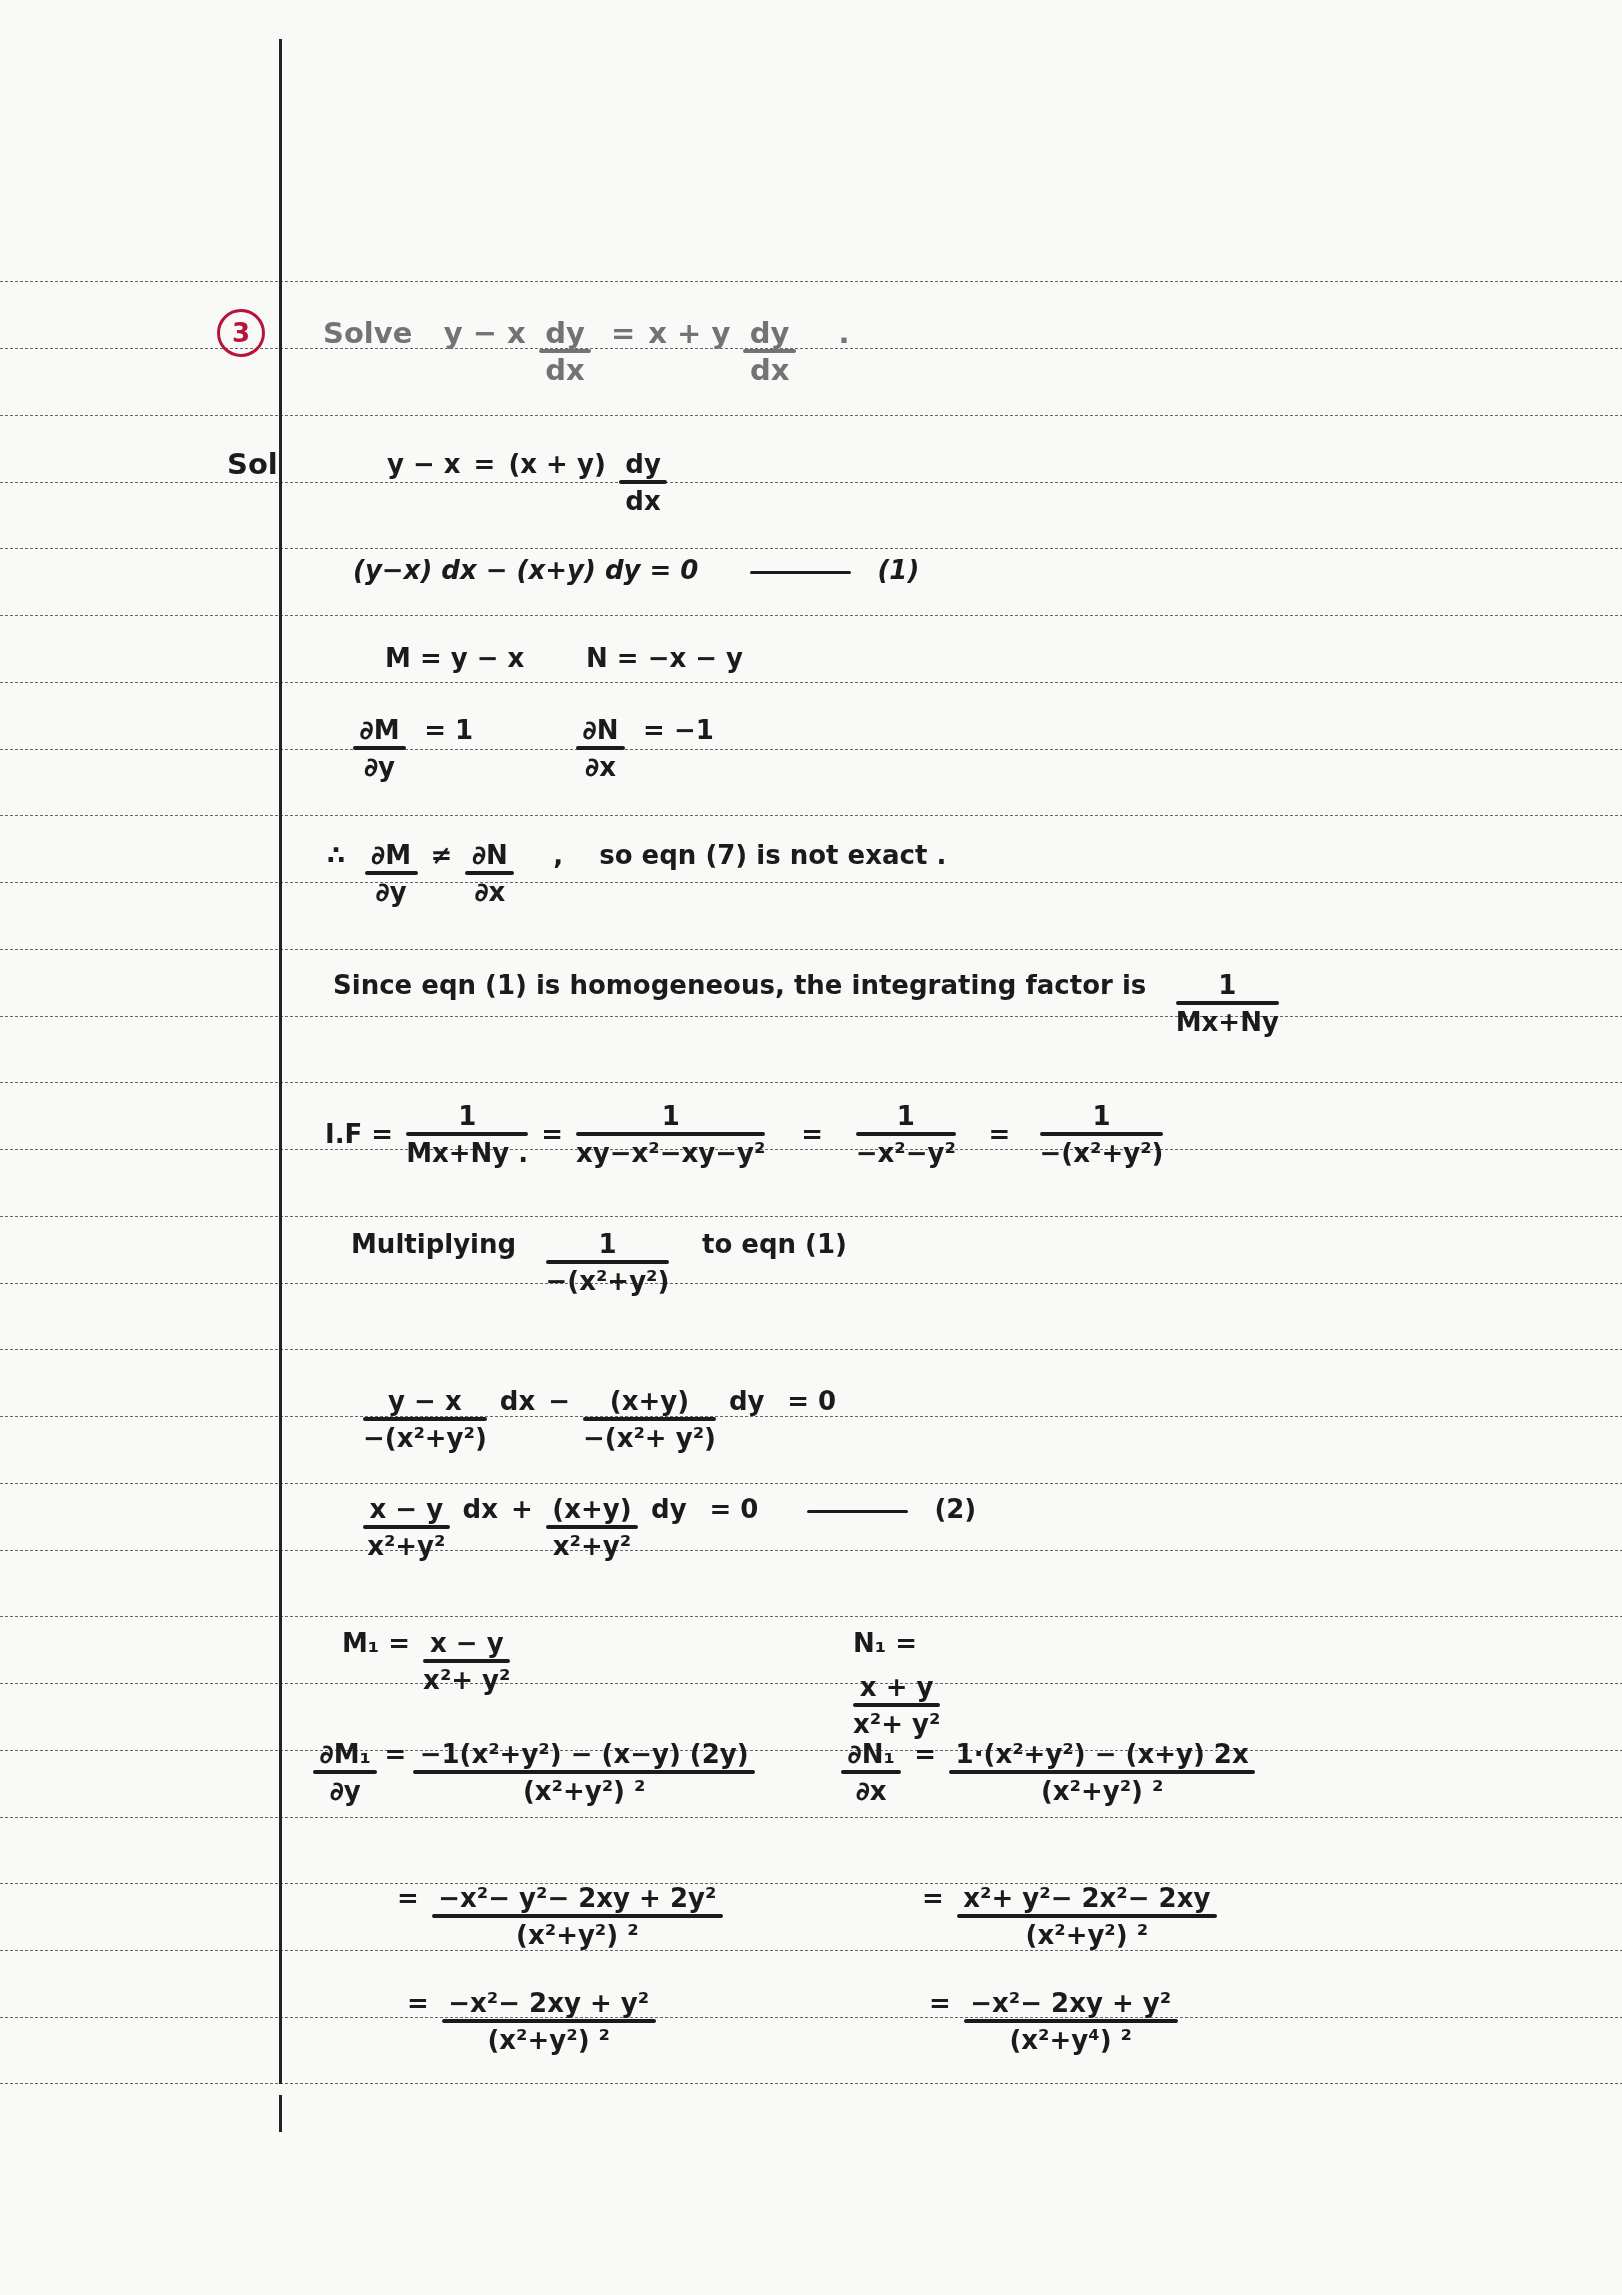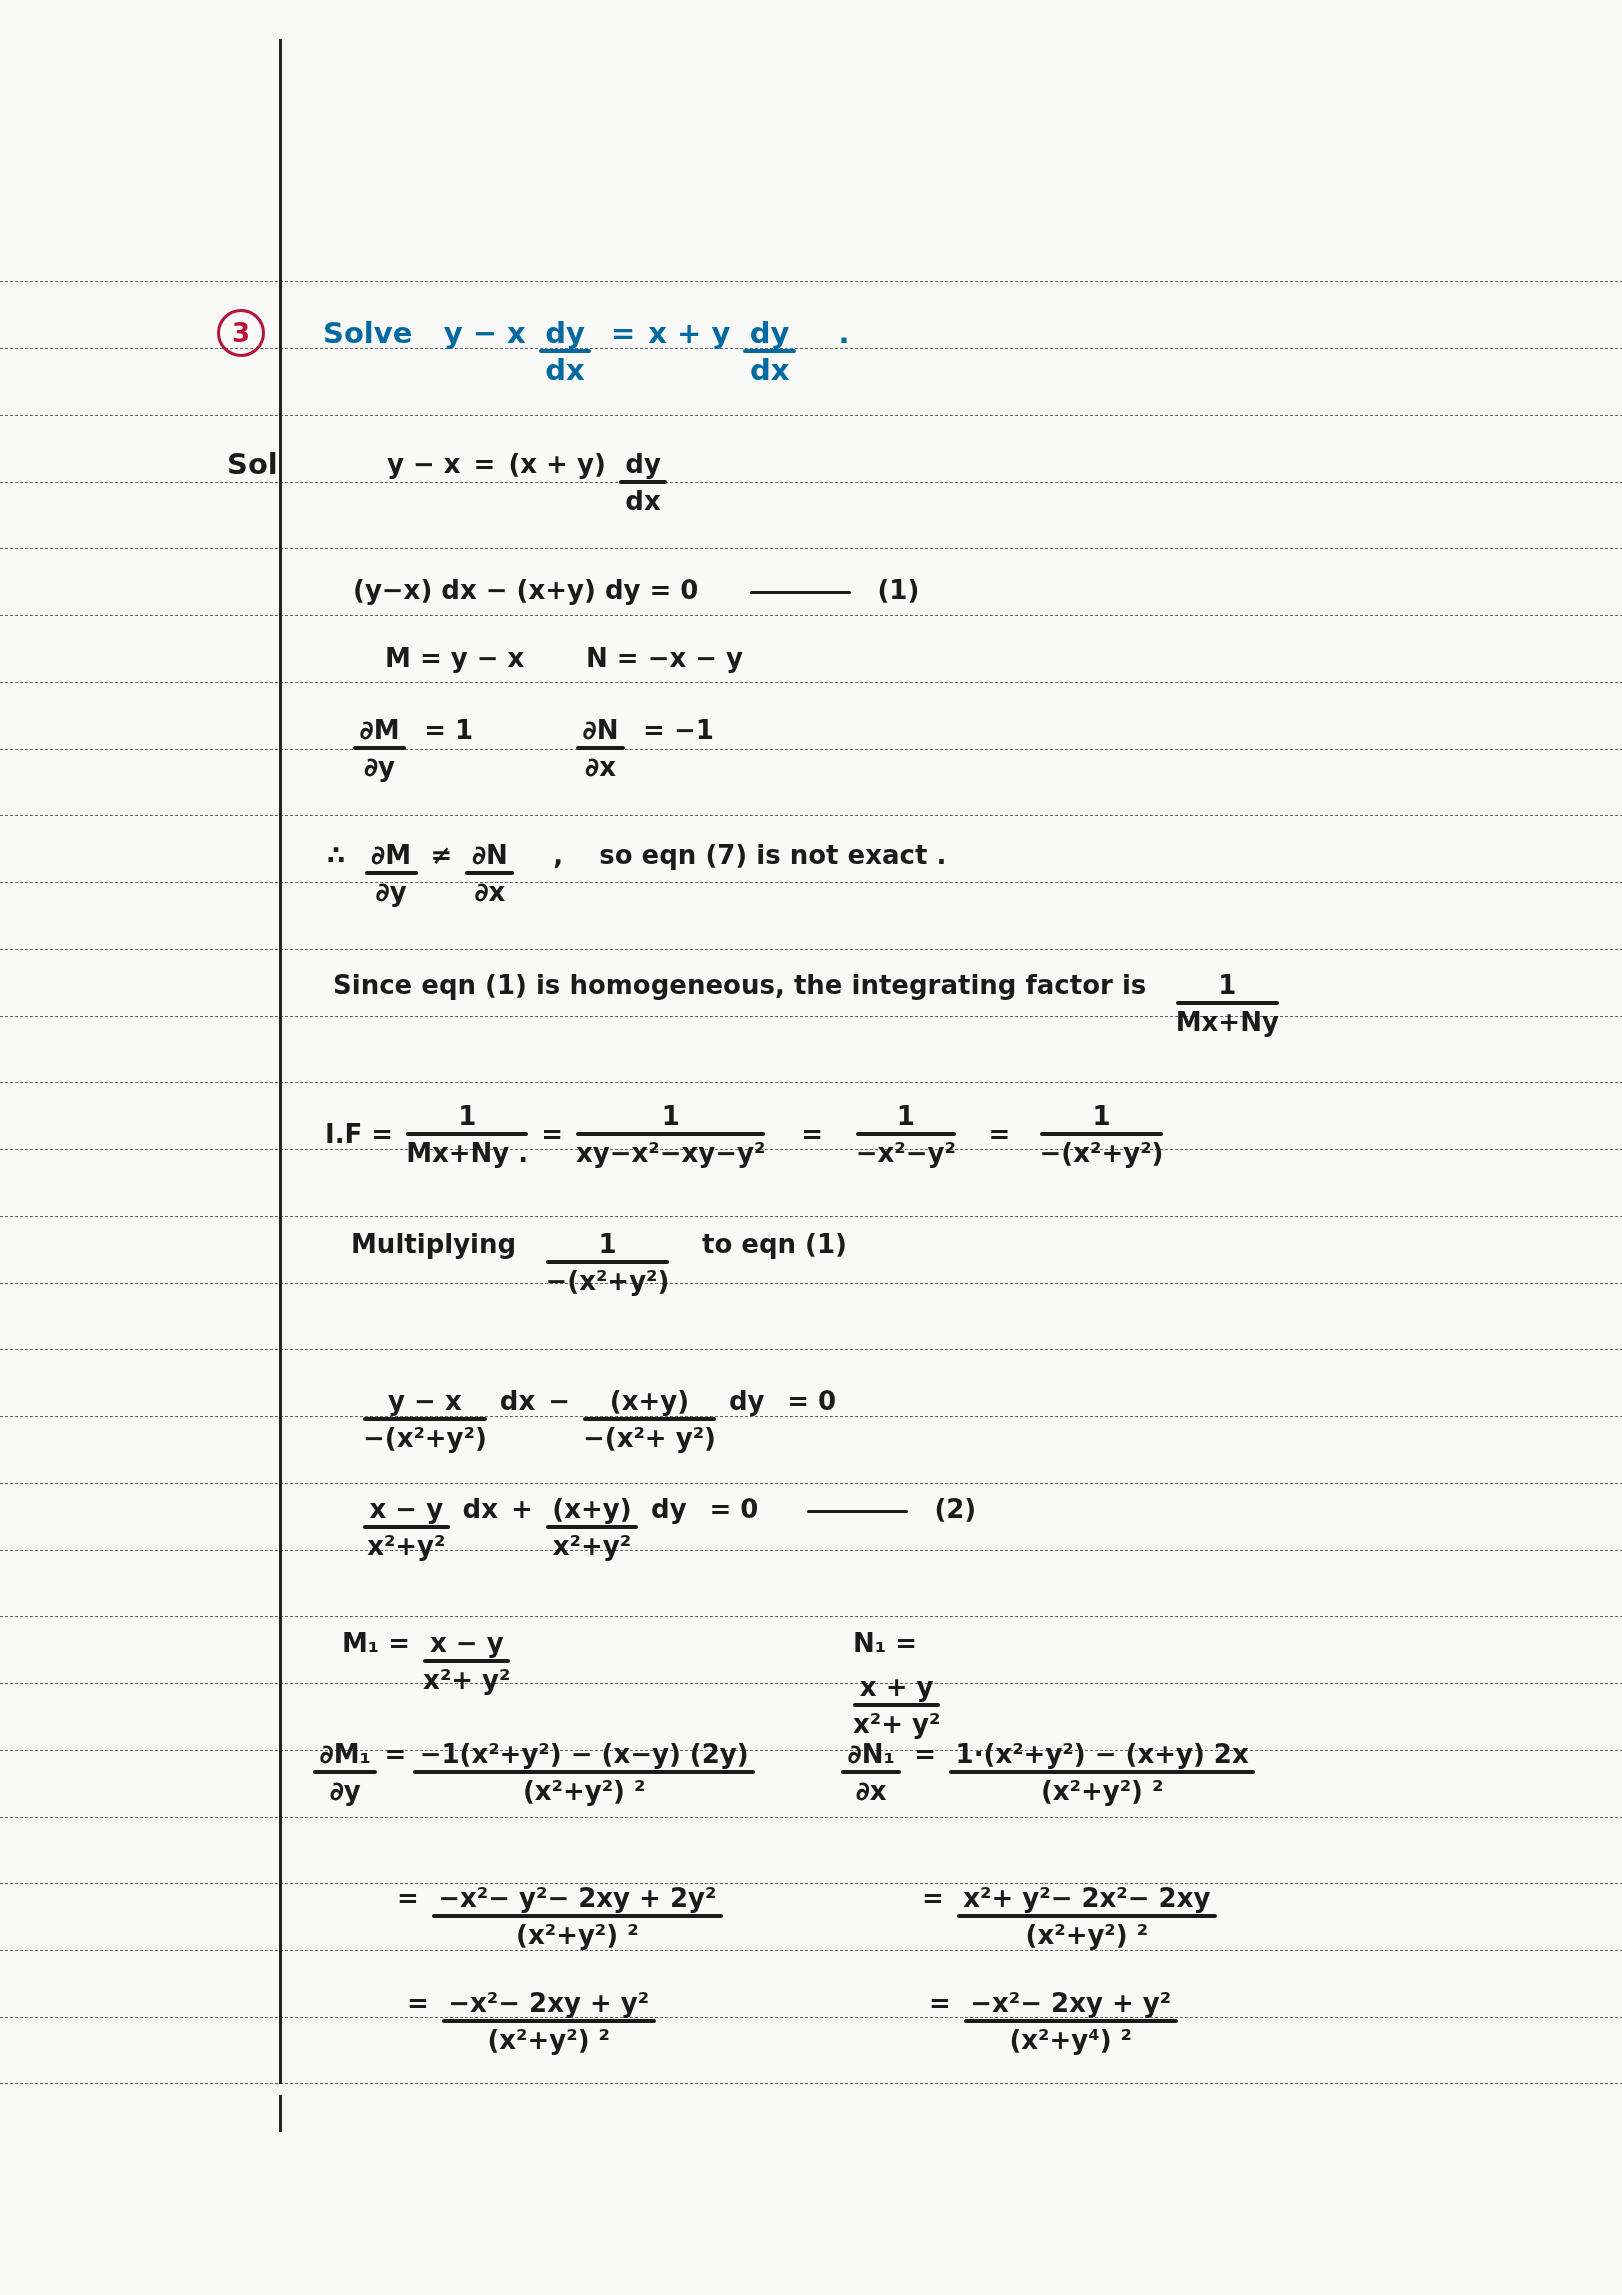--- a/index.html
+++ b/index.html
@@ -15,21 +15,21 @@
     position:absolute;left:0;width:1623px;height:0;
     border-top:1.3px dashed rgba(62,62,62,0.78);
   }
   .vline{
     position:absolute;left:279px;width:3.3px;background:#232323;
   }
   .row{
     position:absolute;display:flex;align-items:flex-start;
     white-space:nowrap;gap:13px;color:#1b1b1b;font-size:26px;
   }
-  .row.red{color:#0369a1;font-size:29px;}
+  .row.red{color:#737373;font-size:29px;}
   .t{line-height:31px;display:inline-block;}
   .frac{display:inline-flex;flex-direction:column;align-items:center;}
   .frac .num{line-height:31px;padding:0 6.5px;}
   .frac .bar{align-self:stretch;height:3.9px;background:currentColor;border-radius:2px;}
   .frac .den{line-height:30px;padding-top:2.6px;}
   .dash{display:inline-block;width:101px;height:0;border-top:3.9px solid currentColor;border-radius:2px;margin-top:15.7px;}
   .qcircle{
     position:absolute;left:217px;top:309px;width:42px;height:42px;
     border:3.3px solid #b5153a;border-radius:50%;
     display:flex;align-items:center;justify-content:center;
@@ -104,21 +104,21 @@
     <span class="t">y − x</span>
     <span class="t">=</span>
     <span class="t">(x + y)</span>
     <span class="frac">
       <span class="num">dy</span>
       <span class="bar"></span>
       <span class="den">dx</span>
     </span>
   </div>
 
-  <div class="row" style="left:353px;top:575px;">
+  <div class="row" style="left:353px;top:555px;font-style:italic;">
     <span class="t">(y−x) dx − (x+y) dy = 0</span>
     <span class="dash" style="margin-left:39px;"></span>
     <span class="t" style="margin-left:13px;">(1)</span>
   </div>
 
   <div class="row" style="left:359px;top:643px;margin-left:26px;">
     <span class="t">M = y − x</span>
   </div>
   <div class="row" style="left:586px;top:643px;">
     <span class="t">N = −x − y</span>

